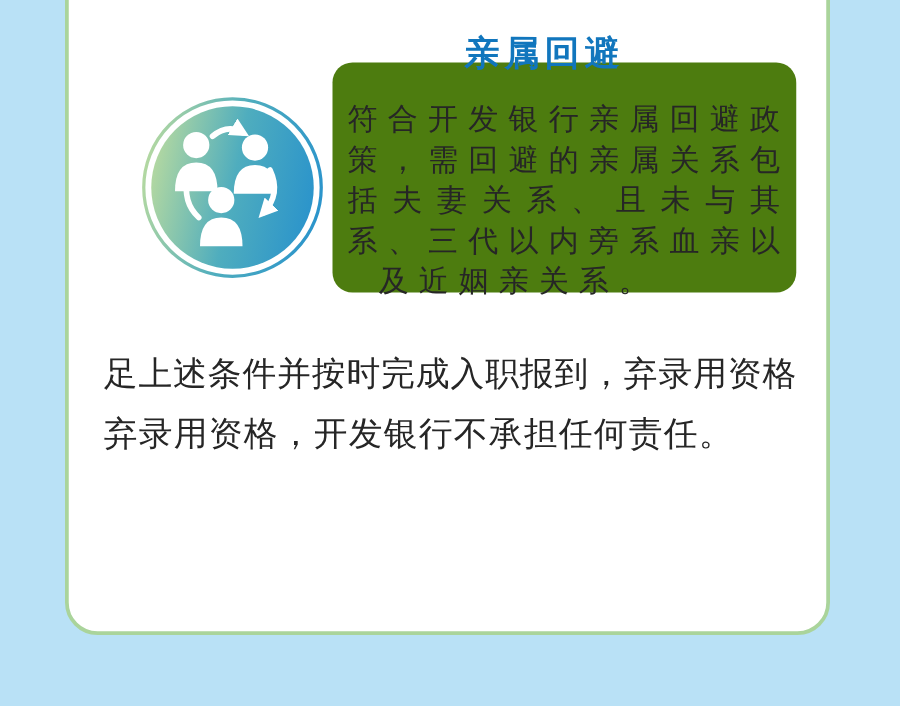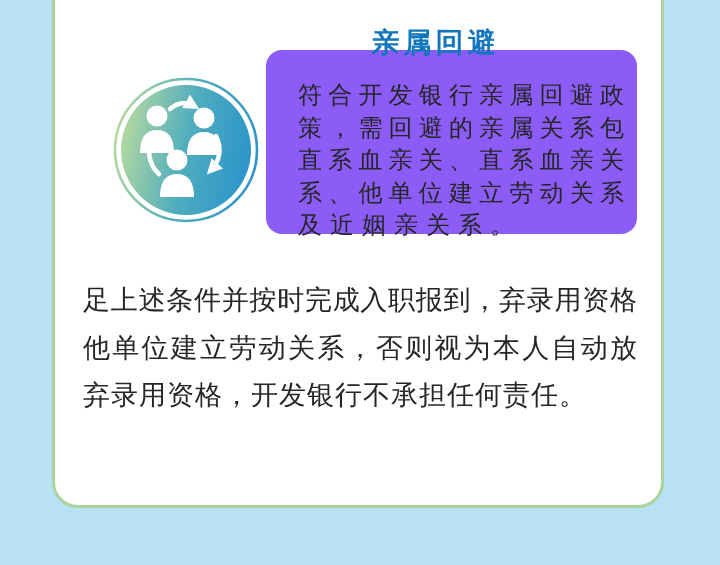--- a/index.html
+++ b/index.html
@@ -35,36 +35,37 @@
     letter-spacing: 4px;
     color: #1176bd;
     z-index: 3;
     white-space: nowrap;
   }
   .info-box {
     position: absolute;
     left: 266px; top: 50px;
     width: 371px; height: 184px;
     box-sizing: border-box;
-    background: #8b5cf6;
+    background: #4d7c0f;
     border-radius: 16px;
-    padding: 29px 13px 0 32px;
+    padding: 29px 13px 0 12px;
     z-index: 2;
   }
   .info-line {
     font-size: 24px;
     line-height: 32.5px;
     color: #262626;
     text-align: justify;
     text-align-last: justify;
     text-justify: inter-ideograph;
   }
   .info-line.last {
     text-align-last: left;
     letter-spacing: 8px;
+    margin-left: 25px;
   }
   .para {
     position: absolute;
     left: 83px; top: 276px;
     width: 554px;
     z-index: 2;
   }
   .para-line {
     font-size: 27px;
     line-height: 47.5px;
@@ -120,24 +121,23 @@
       <path d="M104 60 Q113 79 99 94" fill="none" stroke="#ffffff" stroke-width="4.5" stroke-linecap="round" marker-end="url(#ah)"></path>
       <path d="M47 98 Q34 86 38 66" fill="none" stroke="#ffffff" stroke-width="4.5" stroke-linecap="round" marker-end="url(#ah)"></path>
     </svg>
   </div>
 
   <div class="title">亲属回避</div>
 
   <div class="info-box">
     <div class="info-line">符合开发银行亲属回避政</div>
     <div class="info-line">策，需回避的亲属关系包</div>
-    <div class="info-line">直系血亲关、直系血亲关</div>
-    <div class="info-line">系、他单位建立劳动关系</div>
+    <div class="info-line">括夫妻关系、且未与其</div>
+    <div class="info-line">系、三代以内旁系血亲以</div>
     <div class="info-line last">及近姻亲关系。</div>
   </div>
 
   <div class="para">
     <div class="para-line">足上述条件并按时完成入职报到，弃录用资格</div>
-    <div class="para-line">他单位建立劳动关系，否则视为本人自动放</div>
     <div class="para-line last">弃录用资格，开发银行不承担任何责任。</div>
   </div>
 
 </div>
 
 </body></html>

